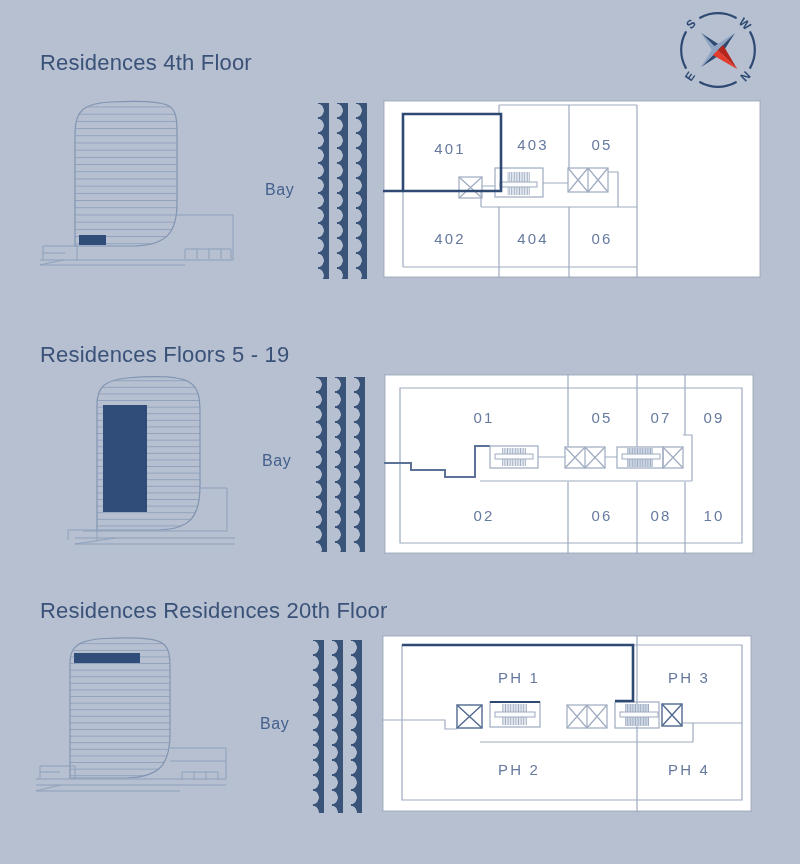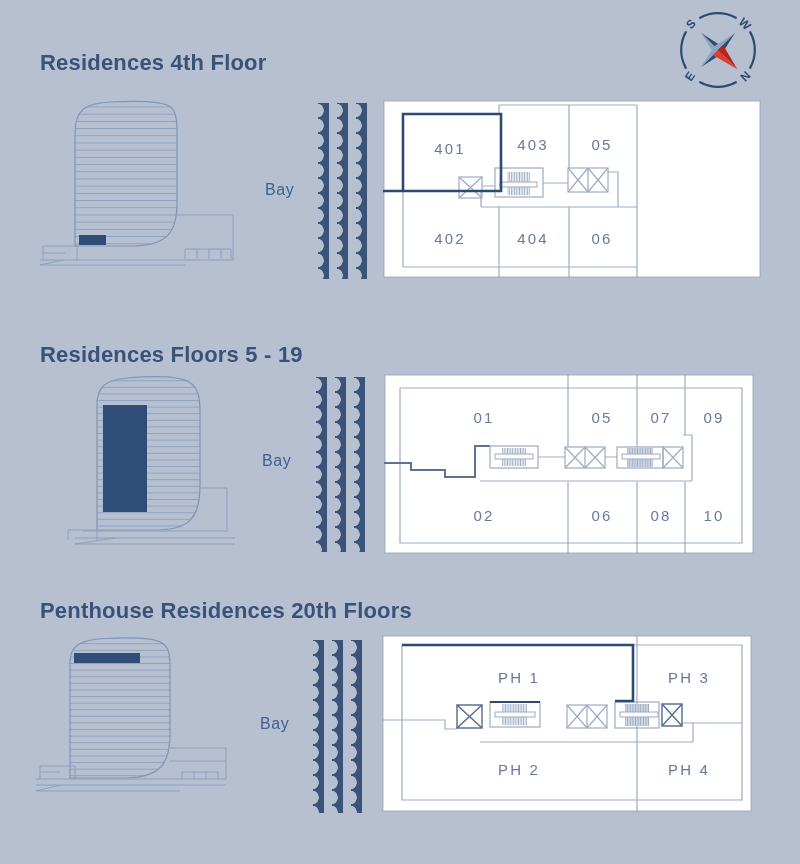--- a/index.html
+++ b/index.html
@@ -4,21 +4,21 @@
 <style>
   html,body{margin:0;padding:0;}
   body{
     width:800px;height:864px;position:relative;overflow:hidden;
     background:#b6c0d1;
     font-family:"Liberation Sans",sans-serif;
   }
   .abs{position:absolute;}
   .sec-title{
     position:absolute;left:40px;margin:0;
-    color:#3a5178;font-size:22px;font-weight:700;letter-spacing:.2px;
+    color:#3a5178;font-size:22px;font-weight:400;letter-spacing:.2px;
   }
   .bay{
     position:absolute;color:#44608c;font-size:16px;letter-spacing:.6px;text-align:right;
   }
   .waves{position:absolute;display:flex;gap:8px;}
   .wave{
     width:11px;height:100%;
     background-image:radial-gradient(6.5px 7.5px at 0px 50%, rgba(0,0,0,0) 84%, #3a5379 93%);
     background-size:11px 15px;background-repeat:repeat-y;
   }
@@ -180,21 +180,21 @@
   <text class="lbl" x="100" y="49">01</text>
   <text class="lbl" x="218" y="49">05</text>
   <text class="lbl" x="277" y="49">07</text>
   <text class="lbl" x="330" y="49">09</text>
   <text class="lbl" x="100" y="147">02</text>
   <text class="lbl" x="218" y="147">06</text>
   <text class="lbl" x="277" y="147">08</text>
   <text class="lbl" x="330" y="147">10</text>
 </svg>
 
-<h2 class="sec-title" style="top:598px">Penthouse Residences 20th Floors</h2>
+<h2 class="sec-title" style="top:598px">Residences Residences 20th Floor</h2>
 
 <svg class="abs" style="left:30px;top:631px" width="200" height="190" viewBox="0 0 200 190">
   <defs>
     <pattern id="hl3" width="8" height="6.6" patternUnits="userSpaceOnUse">
       <path d="M0,6.2 H8" stroke="#8b9cb9" stroke-width="0.9"></path>
     </pattern>
   </defs>
   <path class="twr" fill="url(#hl3)" d="M40,147 V32 C40,15 49,9 74,7.5 C102,6 124,6.5 132,12 C139,16.5 140,24 140,37 V103 C140,134 129,146 97,147 Z"></path>
   <rect class="hifill" x="44" y="22" width="66" height="10"></rect>
   <path class="bl" d="M140,117 H196 V148 M140,130 H196"></path>

